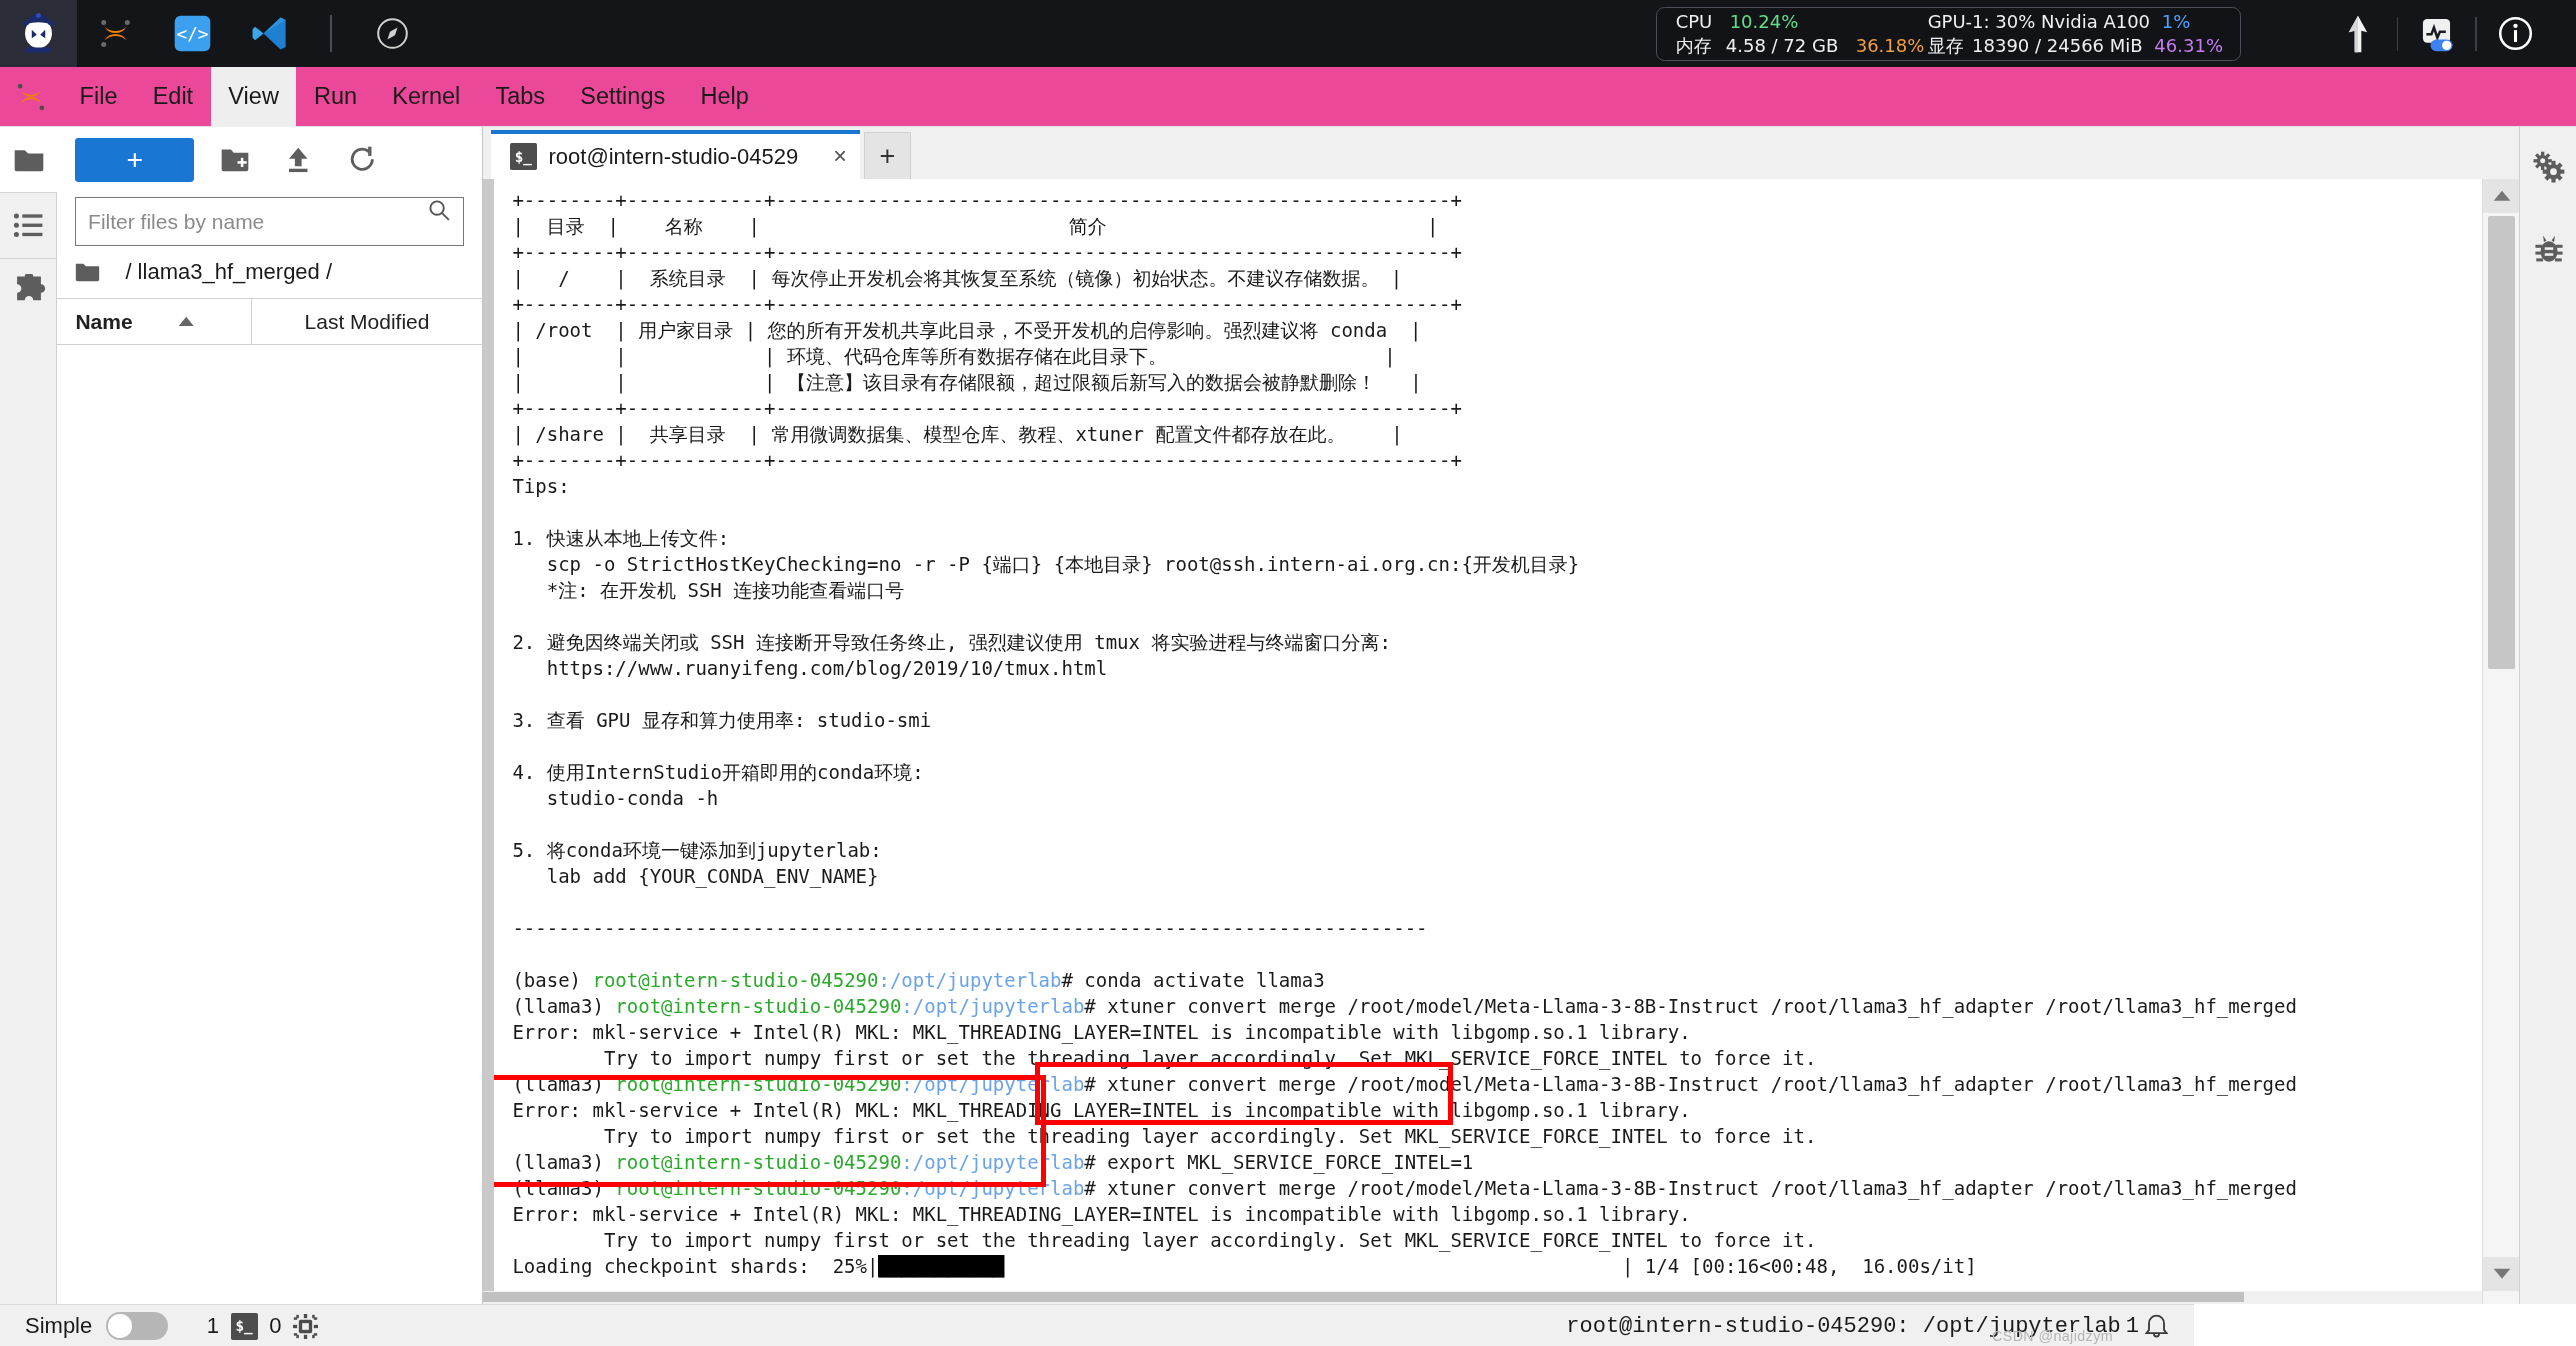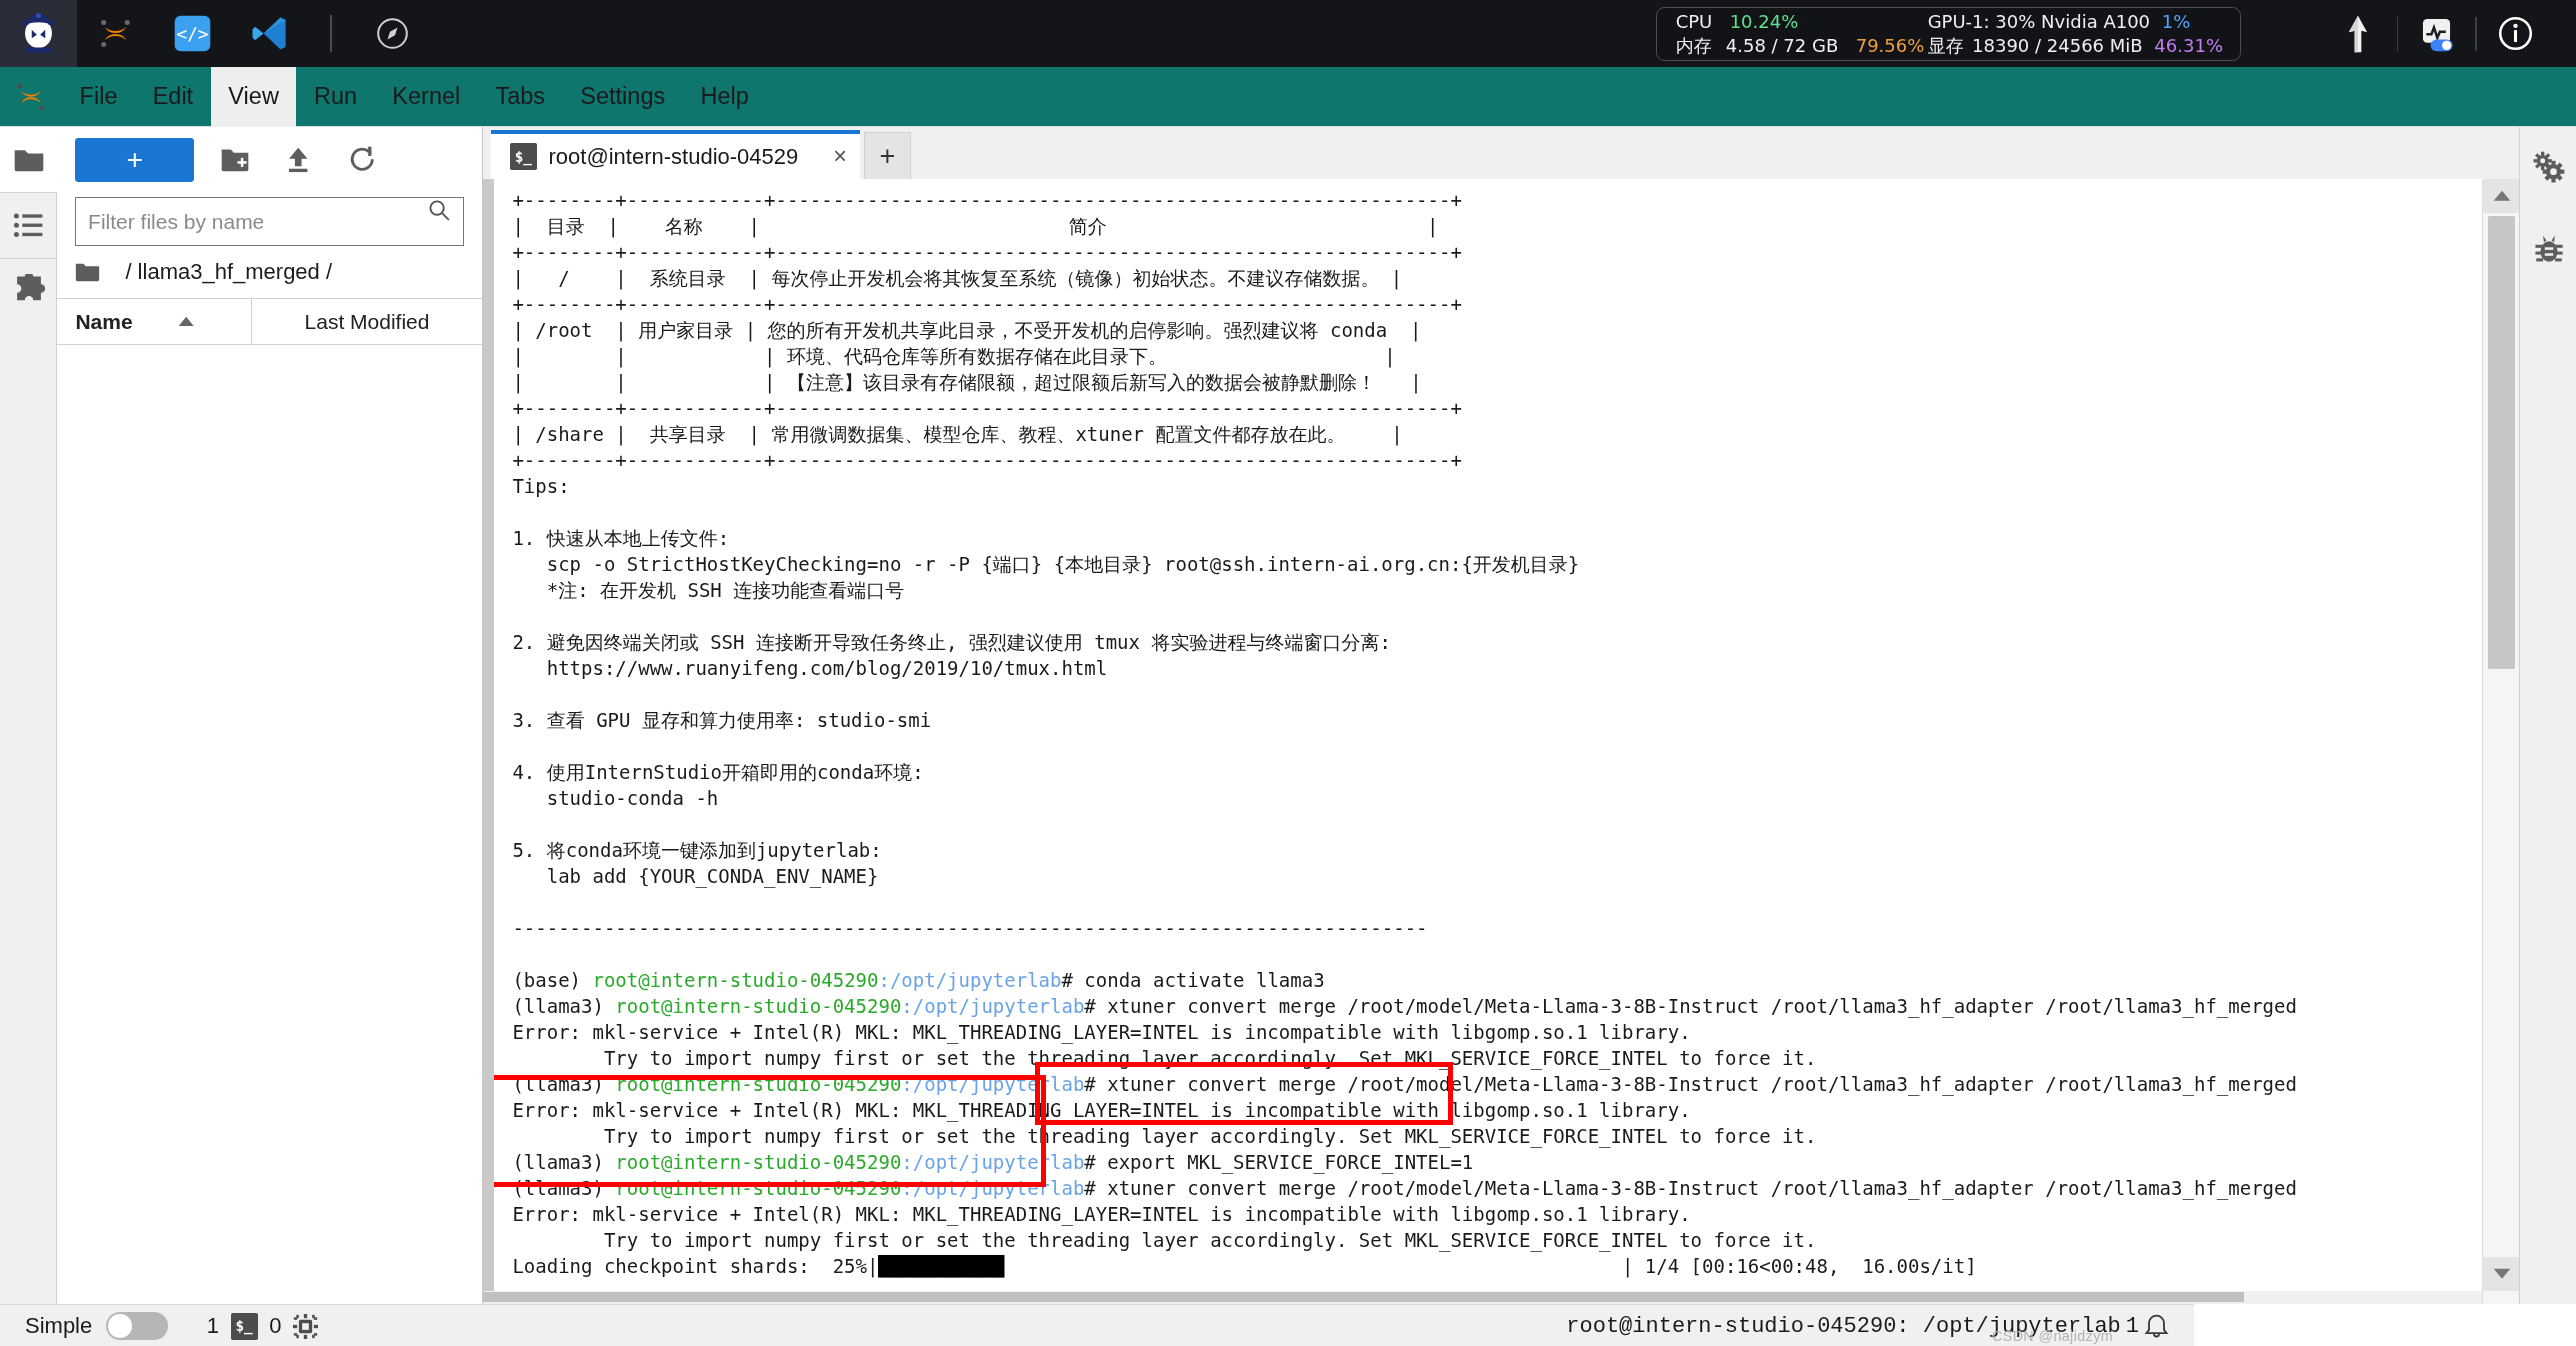--- a/index.html
+++ b/index.html
@@ -48,21 +48,21 @@
   .os-right-icons {
     position: absolute; right: 0; top: 0; height: 67px;
     display: flex; align-items: center; padding-right: 22px;
   }
   .os-icon-btn { width: 77px; height: 67px; display: flex; align-items: center; justify-content: center; }
   .os-thin-sep { width: 1.7px; height: 34px; background: #3c3f47; }
 
   
   .menubar {
     position: absolute; top: 67px; left: 0; width: 2576px; height: 60px;
-    background: #0f766e;
+    background: #ec4899;
     display: flex; align-items: center;
     border-bottom: 0.8px solid #e0e0e0;
   }
   .menu-logo { width: 62px; display: flex; align-items: center; justify-content: center; }
   .menu-item {
     font-size: 23.5px; color: #1a1a1a; padding: 0 17.6px; height: 60px;
     display: flex; align-items: center; cursor: default;
     font-family: "Liberation Sans", sans-serif;
   }
   .menu-item.active { background: #eeeeee; }
@@ -262,21 +262,21 @@
           <span class="lbl">CPU</span>
           <span class="v-green">10.24%</span>
         </span>
         <span class="lbl">GPU-1: 30% Nvidia A100</span>
         <span class="v-blue">1%</span>
       </div>
       <div class="stats-row">
         <span class="stats-col-a">
           <span class="lbl">内存</span>
           <span class="lbl" style="margin-left:8.4px">4.58 / 72 GB</span>
-          <span class="v-orange">79.56%</span>
+          <span class="v-orange">36.18%</span>
         </span>
         <span class="lbl">显存</span>
         <span class="lbl" style="margin-left:8.4px">18390 / 24566 MiB</span>
         <span class="v-purple">46.31%</span>
       </div>
     </div>
 
     <div class="os-right-icons">
       <div class="os-icon-btn">
         <svg width="34" height="40" viewBox="0 0 40 48">

